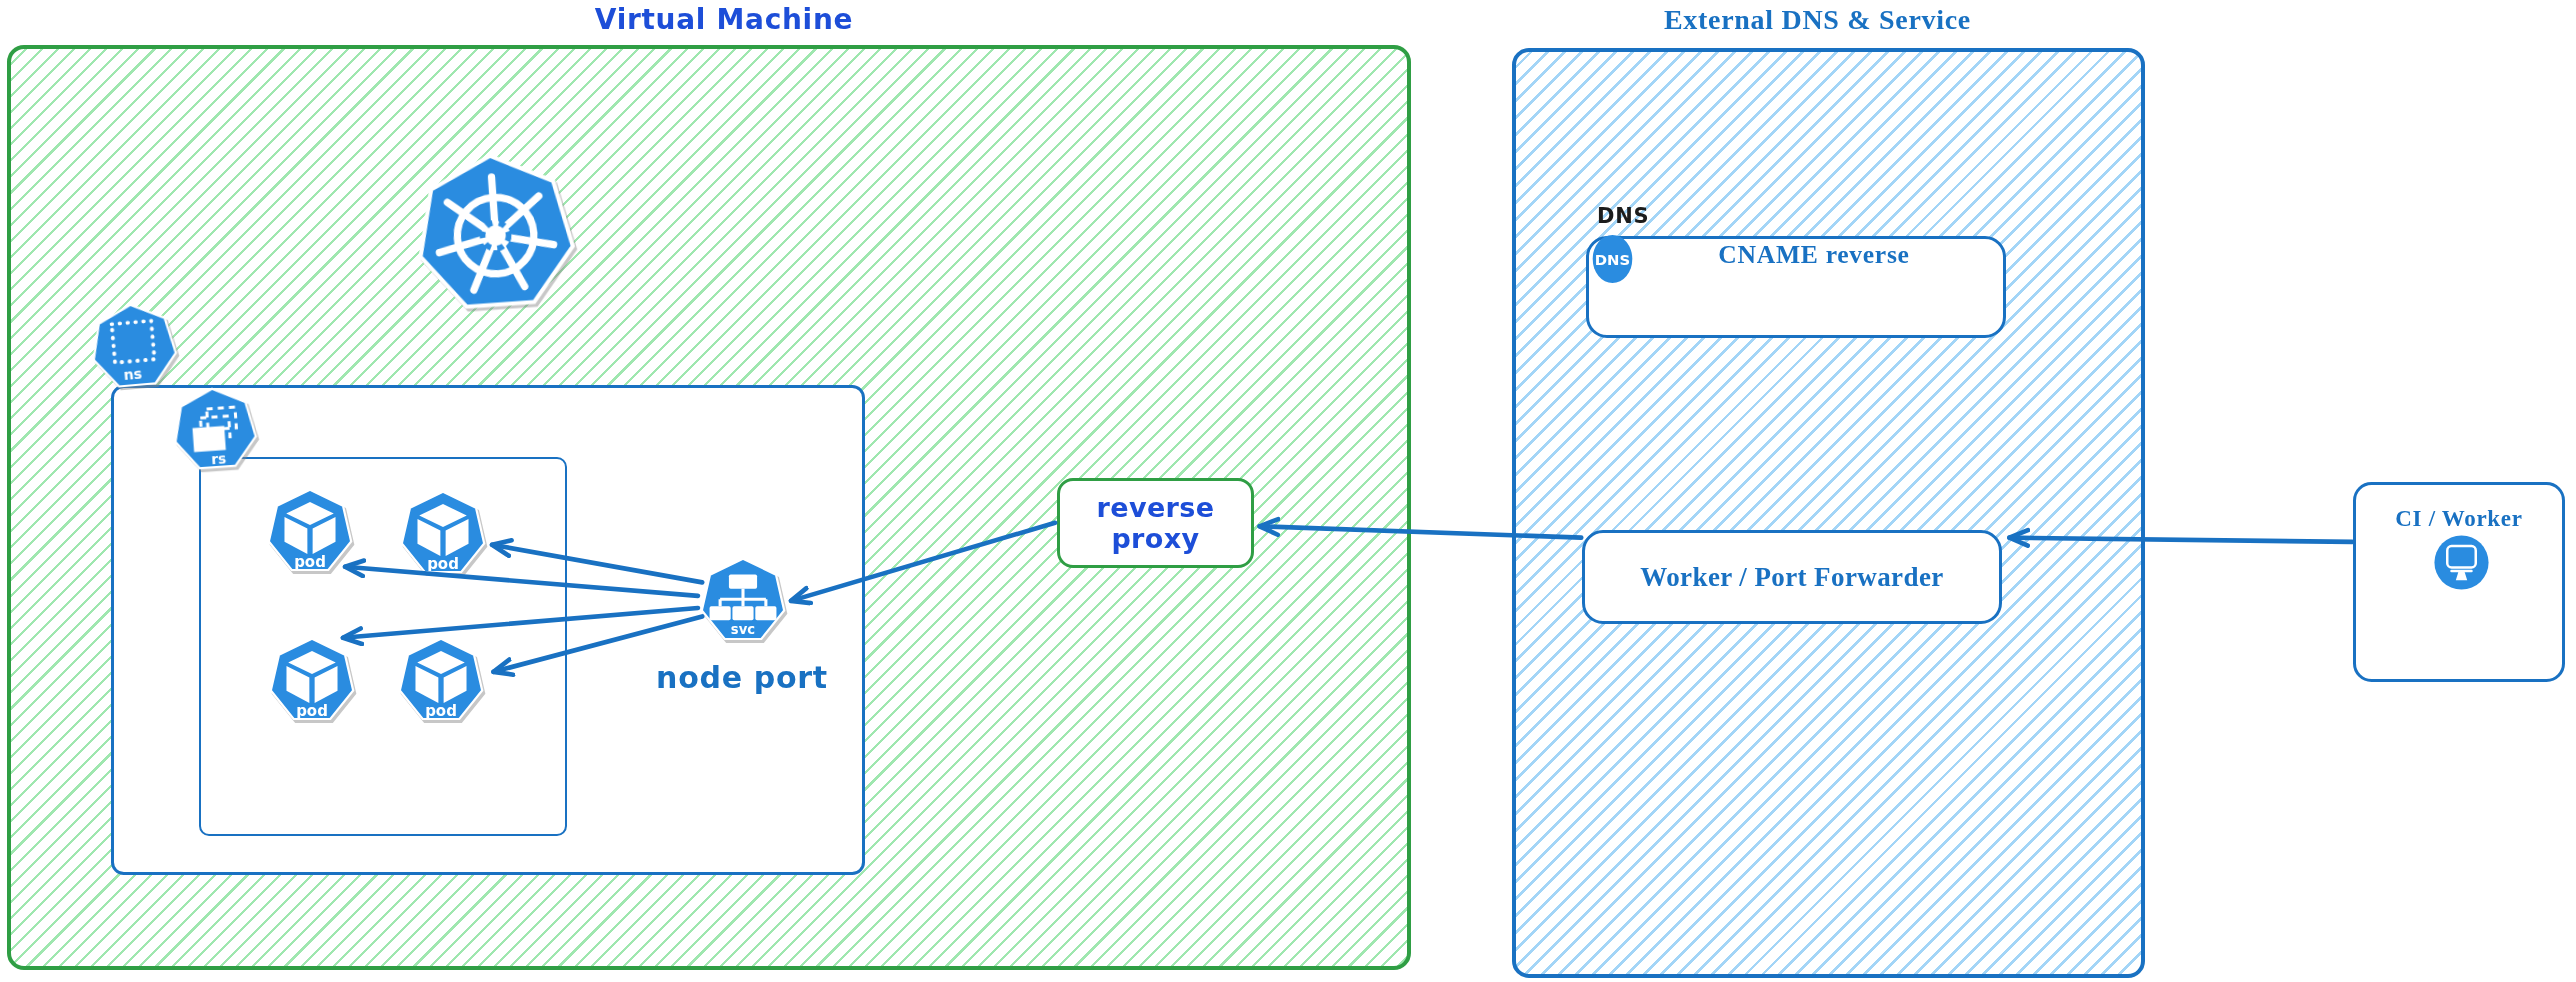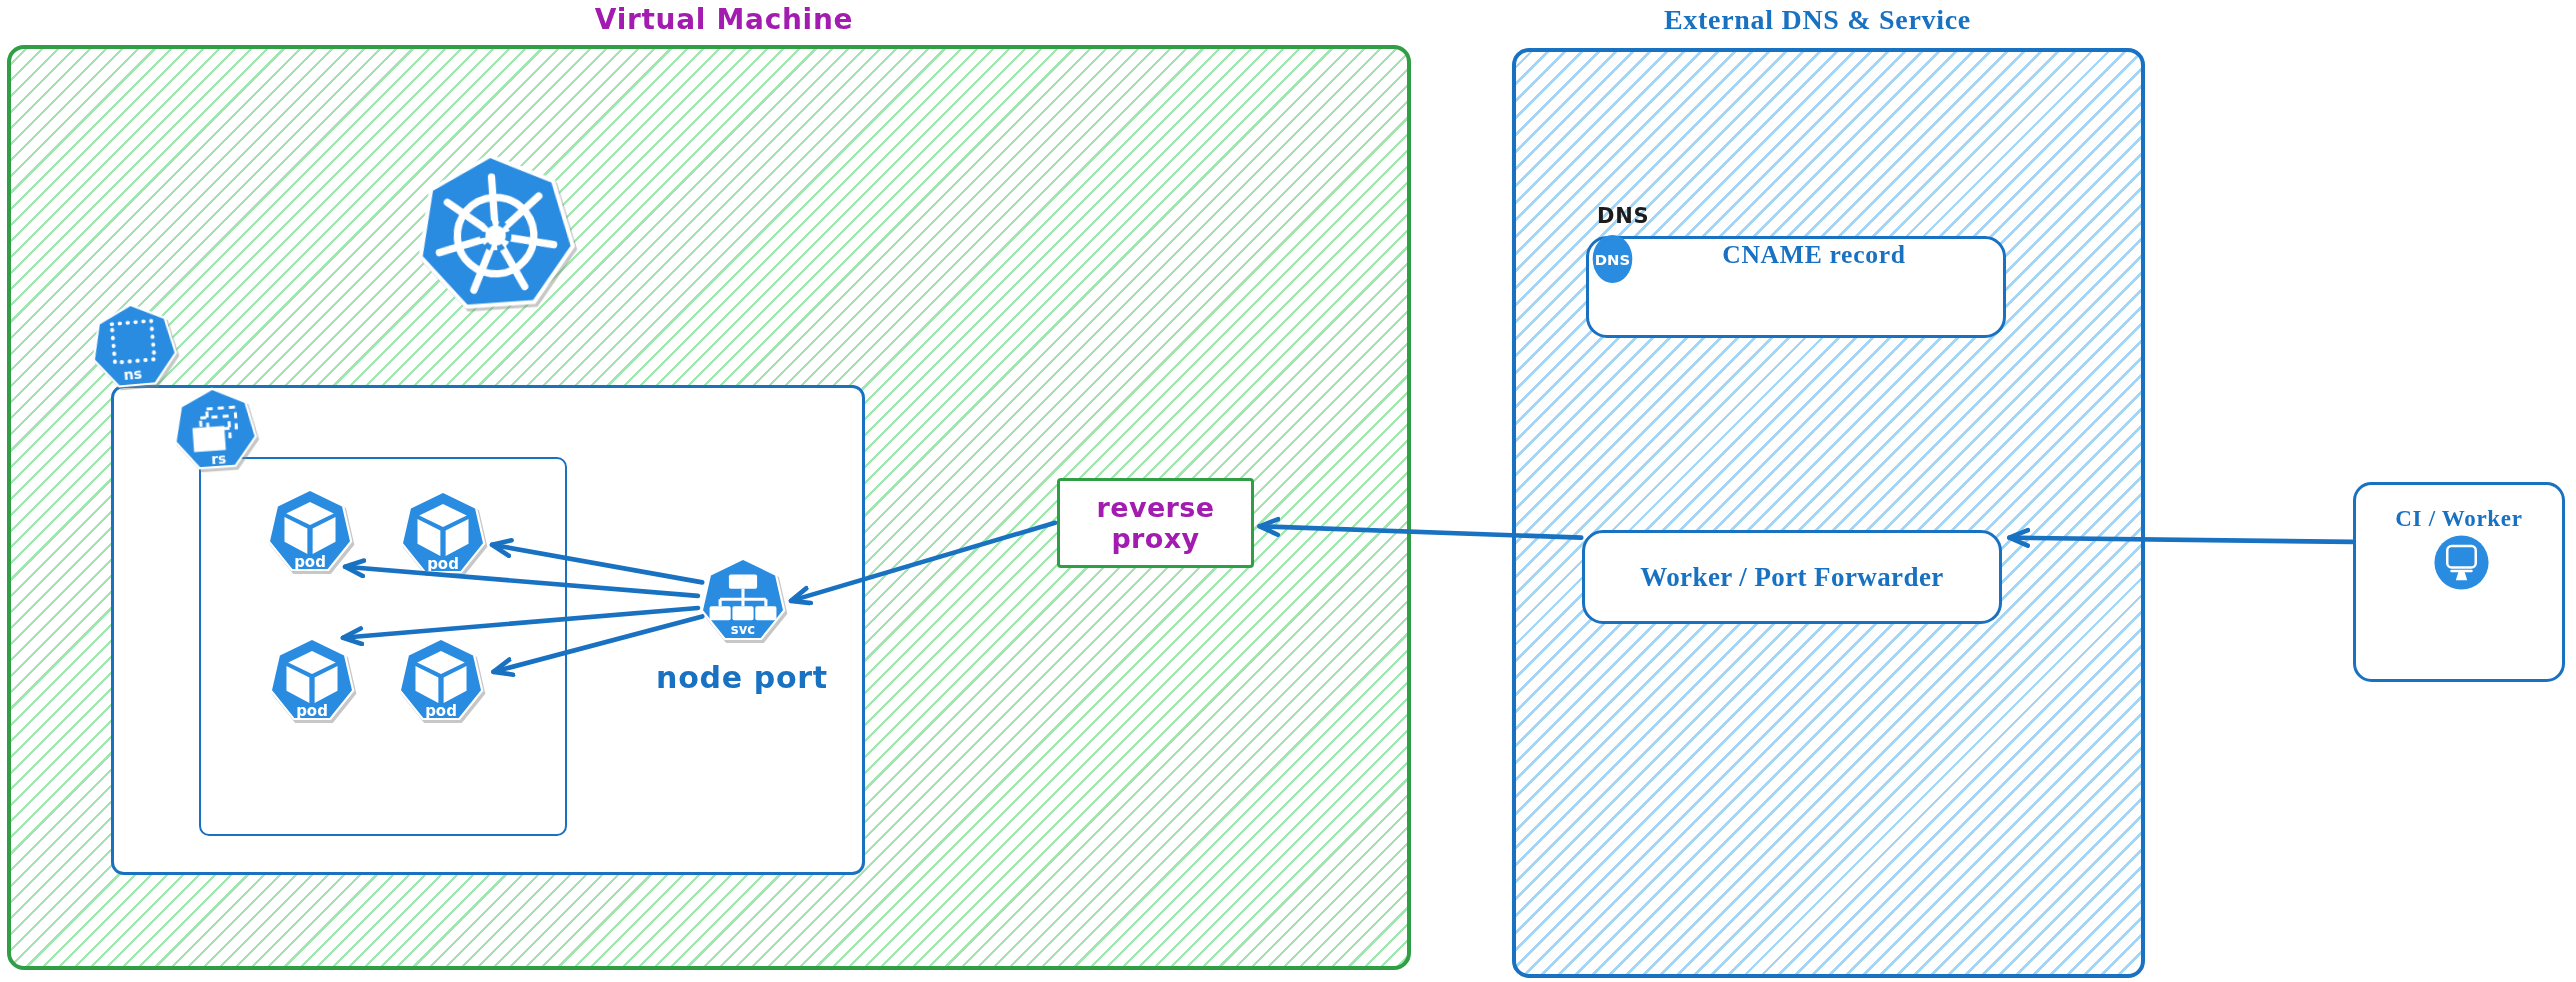--- a/index.html
+++ b/index.html
@@ -38,21 +38,21 @@
     margin-top:40px;
   }
   .gpanel{
     background:#ffffff;
     border:3.6px solid #2f9e44;
     box-sizing:border-box;
   }
 
   
   .t-title{font-size:28px;font-weight:bold;letter-spacing:0.7px;text-align:center;}
-  .green-t{color:#a21caf;}
+  .green-t{color:#1d4ed8;}
   .blue-t{color:#1971c2;font-family:Liberation Serif, serif;}
   .black-t{color:#1c1c1c;}
   .caption{font-size:30px;font-weight:bold;letter-spacing:0.7px;text-align:center;color:#1971c2;}
   .boxlabel{font-size:27px;font-weight:bold;letter-spacing:0.4px;text-align:center;}
   .flexc{display:flex;align-items:center;justify-content:center;}
 
   .icon-shadow{filter:drop-shadow(2.8px 3.6px 0px rgba(130,130,130,0.45));}
 
   svg text{font-family:"DejaVu Sans", sans-serif;}
 
@@ -139,34 +139,34 @@
       <path d="M50 48 V56"></path>
       <path d="M76 48 V56"></path>
     </g>
     <rect x="12" y="56" width="24" height="16" rx="2" fill="#ffffff"></rect>
     <rect x="38" y="56" width="24" height="16" rx="2" fill="#ffffff"></rect>
     <rect x="64" y="56" width="24" height="16" rx="2" fill="#ffffff"></rect>
     <text x="50" y="88" text-anchor="middle" font-size="15" font-weight="bold" fill="#ffffff">svc</text>
   </svg>
   <div class="abs caption" style="left:639px;top:660px;width:206px;">node port</div>
 
-  <div class="abs gpanel flexc" style="left:1057px;top:478px;width:197px;height:90px;border-radius:4px;justify-content:center;">
+  <div class="abs gpanel flexc" style="left:1057px;top:478px;width:197px;height:90px;border-radius:16px;justify-content:center;">
     <span class="boxlabel green-t">reverse proxy</span>
   </div>
 
   <div class="abs hatch-blue" style="left:1512px;top:48px;width:633px;height:930px;"></div>
   <div class="abs t-title blue-t" style="left:1654px;top:4.3px;width:327px;">External DNS &amp; Service</div>
 
   <div class="abs panel" style="left:1586px;top:196px;width:420px;height:102px;border-radius:21px;"></div>
   <div class="abs black-t" style="left:1597px;top:204px;font-size:21px;font-weight:bold;letter-spacing:0.7px;">DNS</div>
   <svg class="abs" style="left:1592px;top:234px;" width="41" height="50" viewBox="0 0 58 70">
     <ellipse cx="29" cy="35" rx="28" ry="34" fill="#2a8ce0"></ellipse>
     <text x="29" y="43" text-anchor="middle" font-size="21" font-weight="bold" fill="#ffffff">DNS</text>
   </svg>
-  <div class="abs blue-t" style="left:1697px;top:240px;width:234px;font-size:25.6px;font-weight:bold;letter-spacing:0.7px;text-align:center;">CNAME record</div>
+  <div class="abs blue-t" style="left:1697px;top:240px;width:234px;font-size:25.6px;font-weight:bold;letter-spacing:0.7px;text-align:center;">CNAME reverse</div>
 
   <div class="abs panel flexc" style="left:1582px;top:490px;width:420px;height:94px;border-radius:21px;">
     <span class="boxlabel blue-t">Worker / Port Forwarder</span>
   </div>
 
   <div class="abs panel" style="left:2353px;top:442px;width:212px;height:200px;border-radius:18.5px;"></div>
   <div class="abs blue-t" style="left:2364px;top:506px;width:190px;font-size:23px;font-weight:bold;letter-spacing:0.7px;text-align:center;">CI / Worker</div>
   <svg class="abs" style="left:2433px;top:534px;" width="57" height="57" viewBox="0 0 80 80">
     <circle cx="40" cy="40" r="38" fill="#2a8ce0"></circle>
     <rect x="20" y="17" width="40" height="30" rx="6" fill="none" stroke="#ffffff" stroke-width="3.5"></rect>

